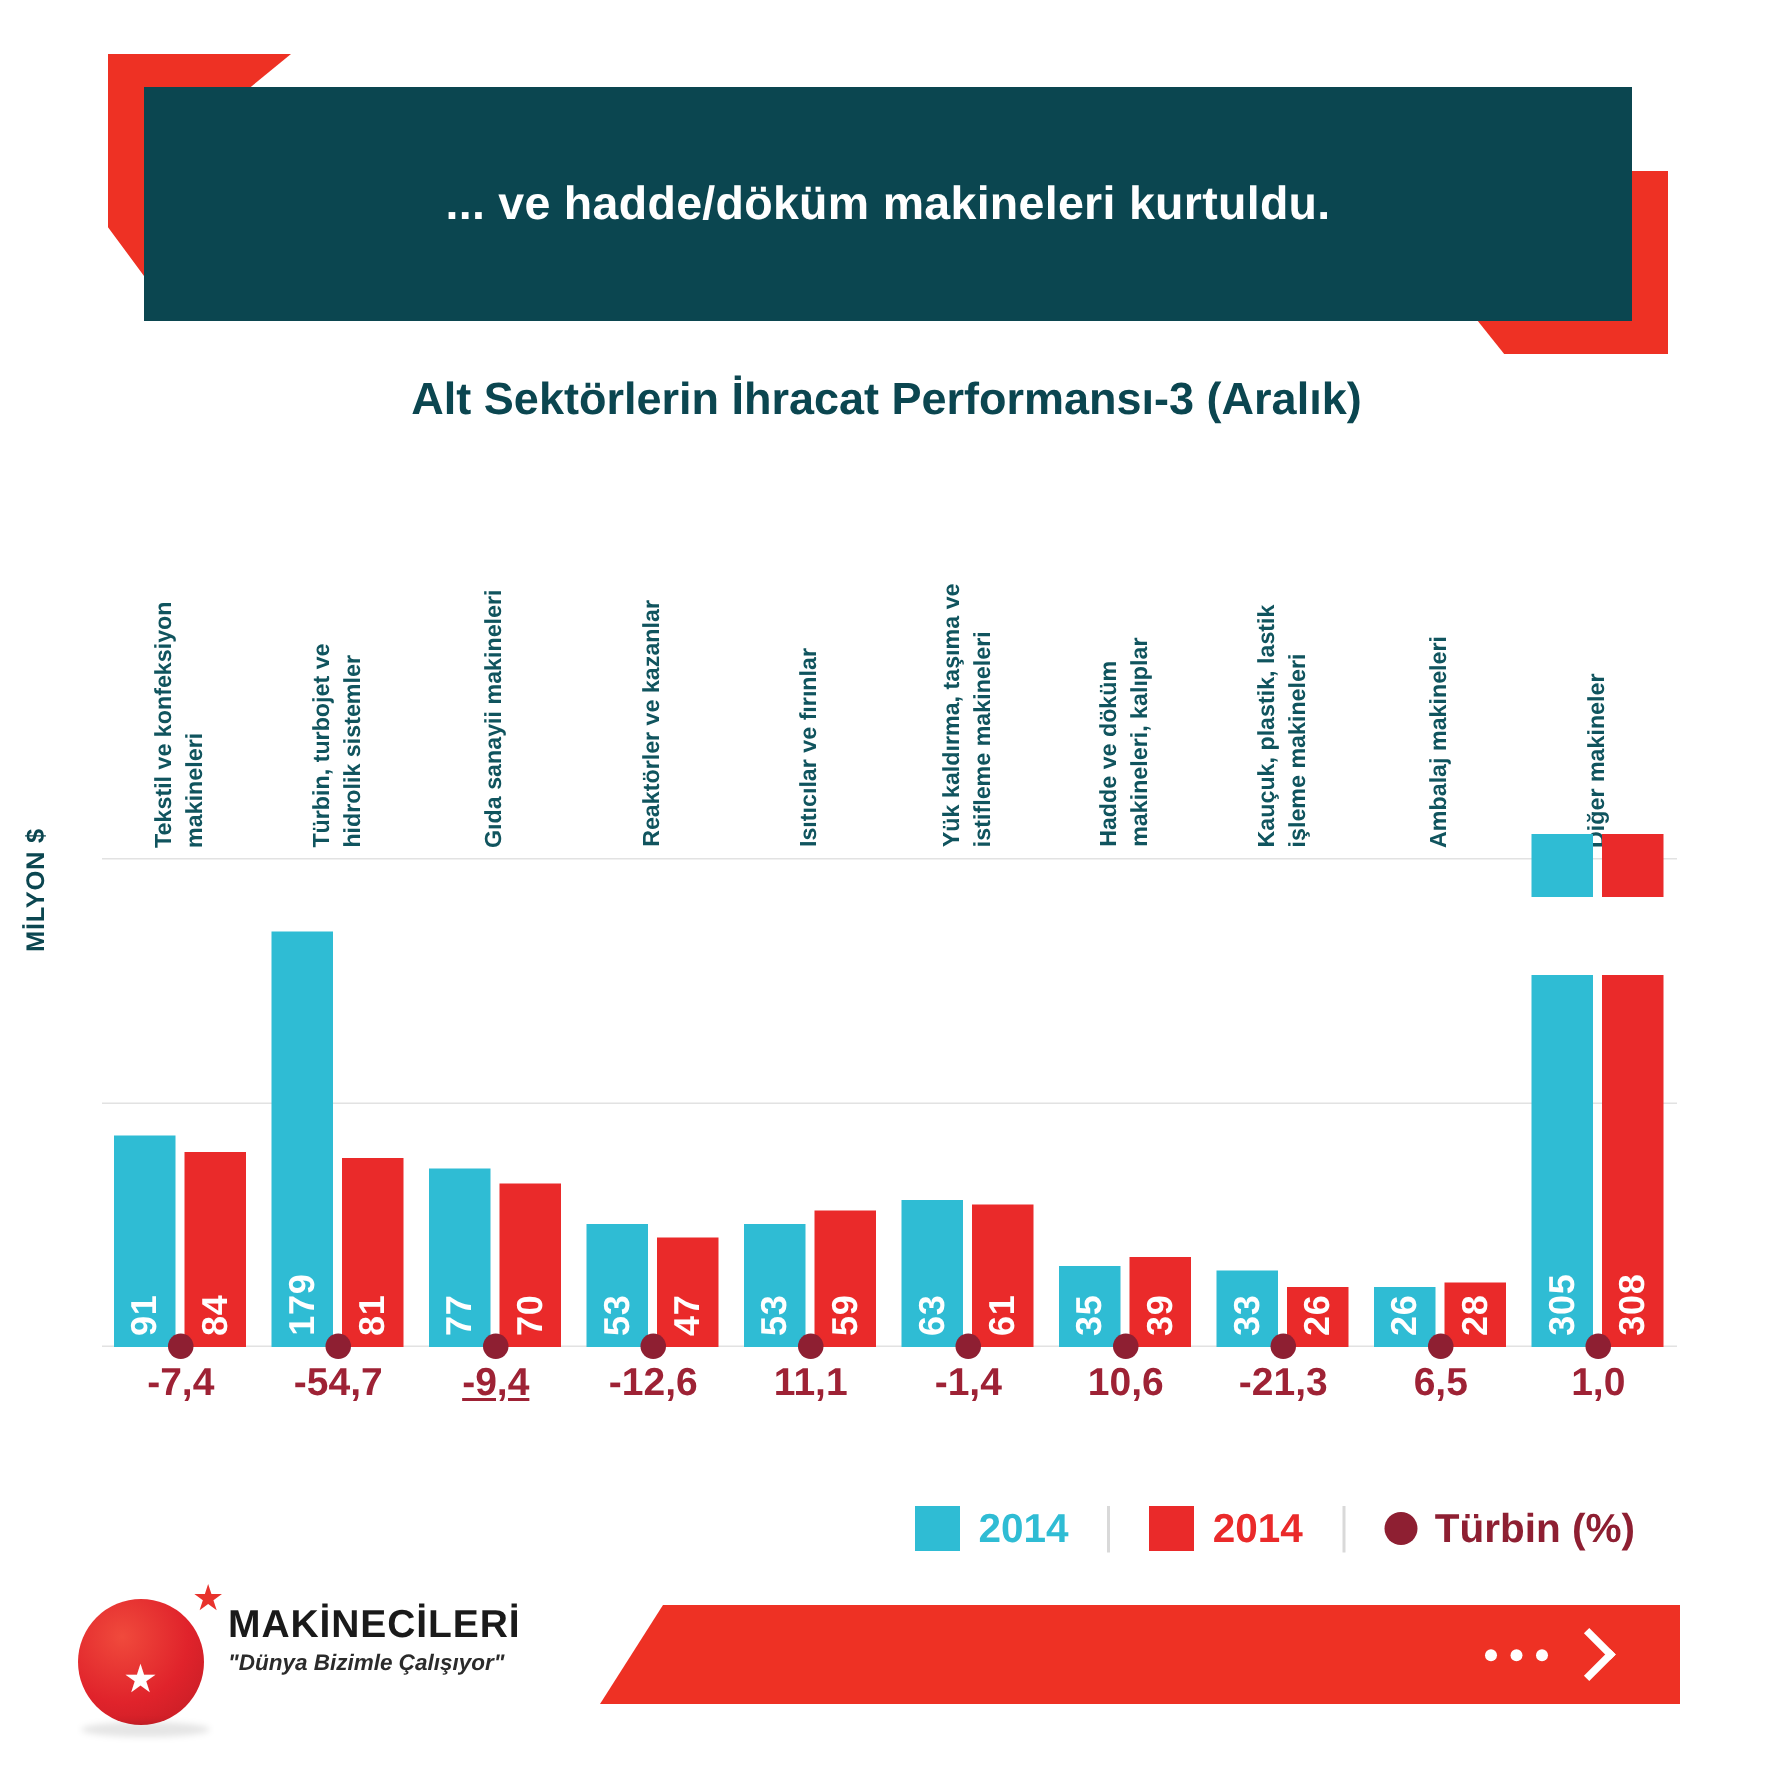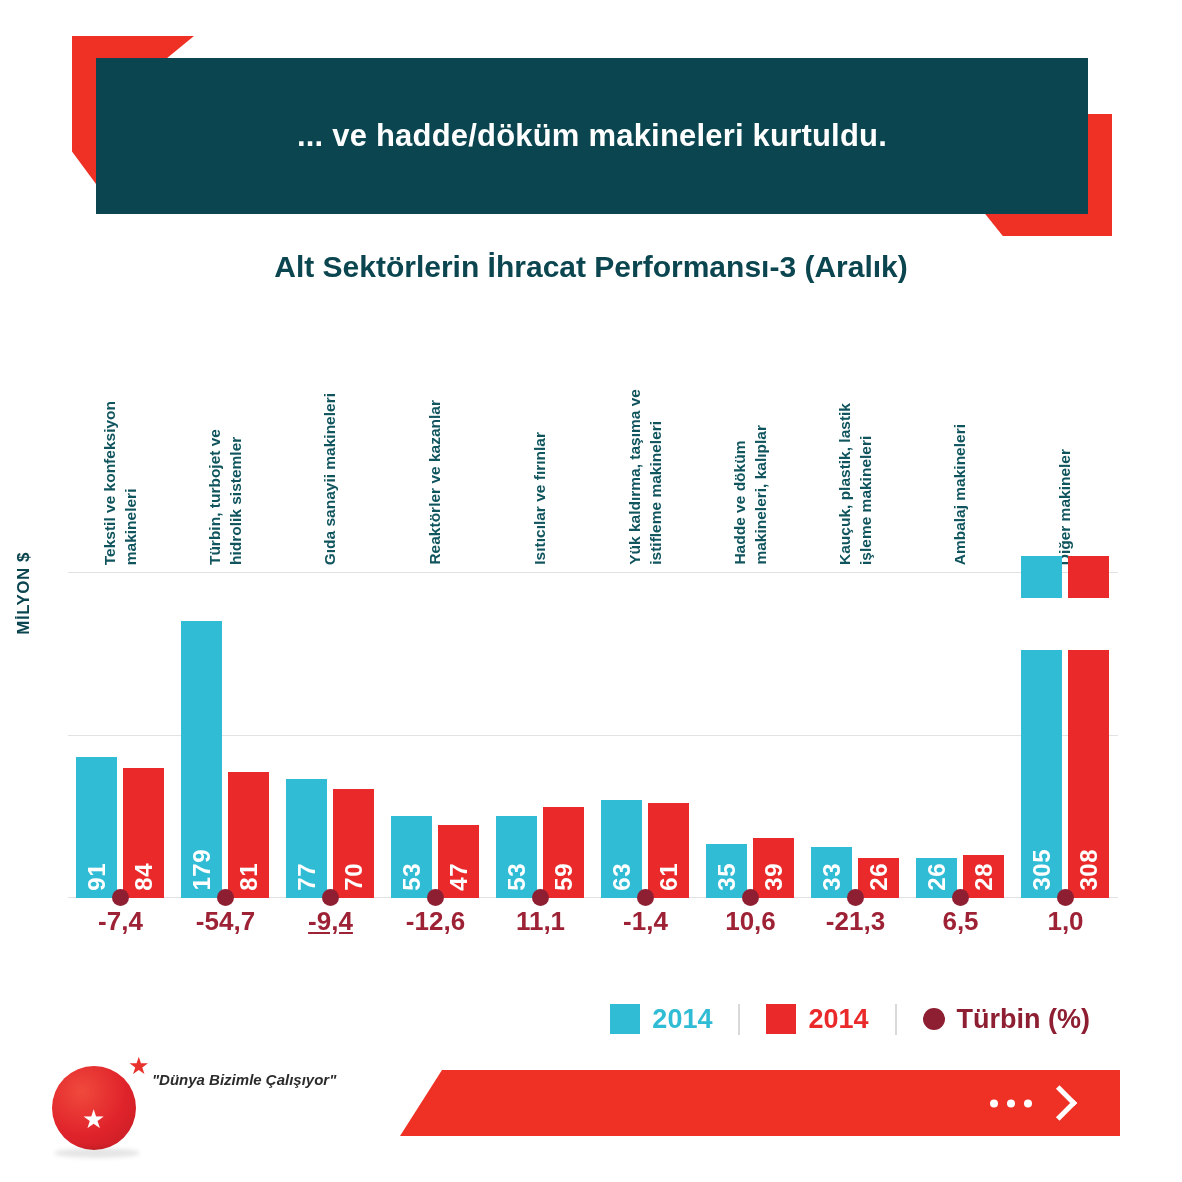--- a/index.html
+++ b/index.html
@@ -320,20 +320,21 @@
   </div>
 
 <div id="footer">
   <div id="logo">
     <div id="logo-circle">
       <span class="star" id="star-big">★</span>
     </div>
     <span class="star" id="star-small">★</span>
     <div id="logo-shadow"></div>
     <div id="logo-text">
+      <div class="logo-line">MAKİNECİLERİ</div>
       <div id="logo-tag">"Dünya Bizimle Çalışıyor"</div>
     </div>
   </div>
   <div id="banner">
     <div id="banner-arrow">
       <span class="bdot"></span>
       <span class="bdot"></span>
       <span class="bdot"></span>
       <span id="chevron"></span>
     </div>

